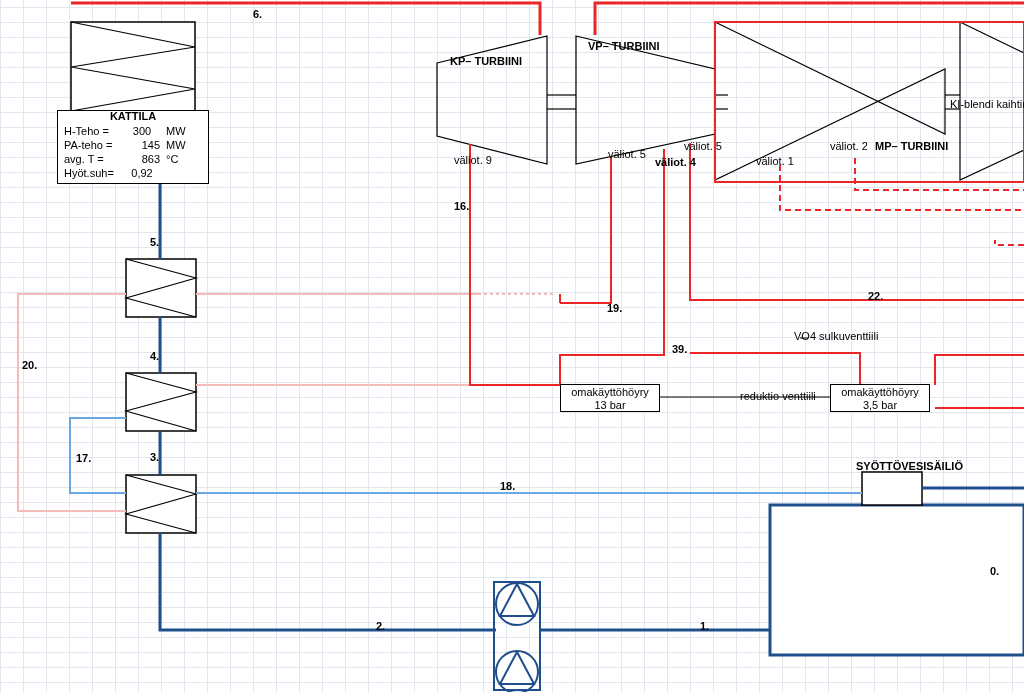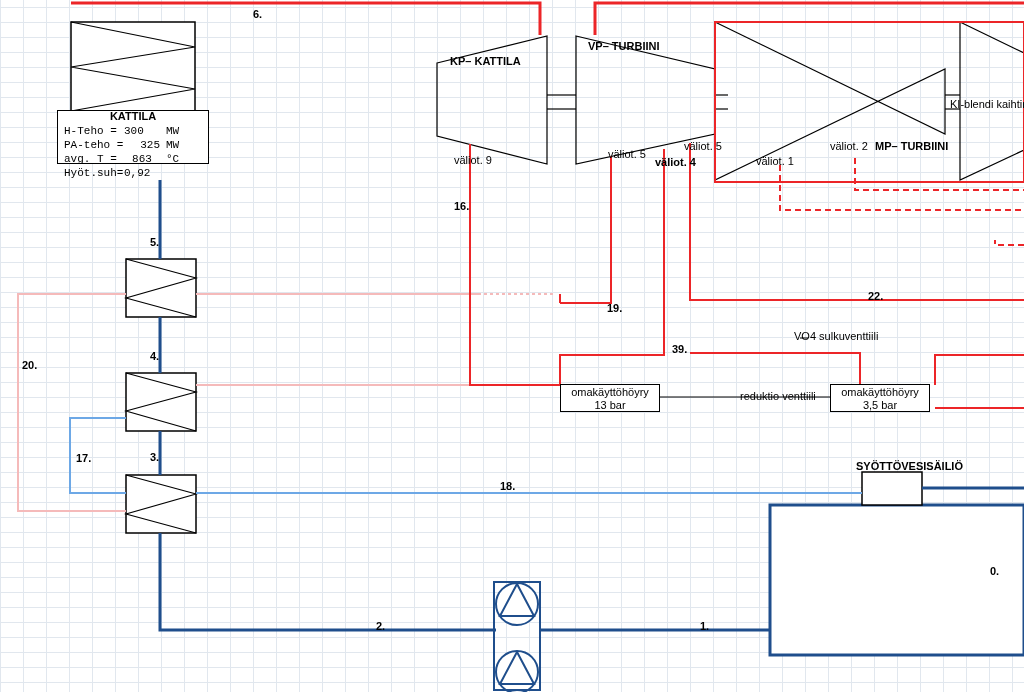--- a/index.html
+++ b/index.html
@@ -28,21 +28,21 @@
     border: 1px solid #000;
     background: #fff;
     box-sizing: border-box;
   }
   .label {
     position: absolute;
     white-space: nowrap;
   }
   .bold { font-weight: 700; }
   svg { position: absolute; left:0; top:0; }
-  .tight { line-height: 14px; font-family: Liberation Mono, monospace; }
+  .tight { line-height: 14px; }
 </style>
 </head>
 <body>
 
 <div class="grid"></div>
 
 <svg width="1024" height="692">
 
   <defs></defs>
 
@@ -133,47 +133,47 @@
 
   <path d="M1024,502 L1024,502" stroke="#ec2528"></path>
 
   <line x1="660" y1="397" x2="830" y2="397" stroke="#000" stroke-width="1"></line>
 
   <line x1="800" y1="338" x2="808" y2="338" stroke="#000" stroke-width="1"></line>
 
   <rect x="715" y="22" width="309" height="160" fill="none" stroke="#ec2528" stroke-width="2"></rect>
 </svg>
 
-<div class="box" style="left:57px; top:110px; width:152px; height:54px">
+<div class="box" style="left:57px; top:110px; width:152px; height:74px">
   <div class="label bold" style="left:50%; top:-1px; transform:translateX(-50%)">KATTILA</div>
   <div style="position:absolute; left:6px; top:13px; right:6px" class="tight">
     <div style="display:flex">
         <span style="width:60px">H-Teho =</span>
-        <span style="width:36px; text-align:left">300</span>
+        <span style="width:36px; text-align:center">300</span>
         <span style="margin-left:6px">MW</span>
       </div>
     <div style="display:flex">
         <span style="width:60px">PA-teho =</span>
-        <span style="width:36px; text-align:right">325</span>
+        <span style="width:36px; text-align:right">145</span>
         <span style="margin-left:6px">MW</span>
       </div>
     <div style="display:flex">
         <span style="width:60px">avg. T =</span>
-        <span style="width:36px; text-align:center">863</span>
+        <span style="width:36px; text-align:right">863</span>
         <span style="margin-left:6px">°C</span>
       </div>
     <div style="display:flex">
         <span style="width:60px">Hyöt.suh=</span>
-        <span style="width:36px; text-align:left">0,92</span>
+        <span style="width:36px; text-align:center">0,92</span>
         <span style="margin-left:6px"></span>
       </div>
   </div>
 </div>
 
-<div class="label bold" style="left:450px; top:55px">KP– KATTILA</div>
+<div class="label bold" style="left:450px; top:55px">KP– TURBIINI</div>
 <div class="label bold" style="left:588px; top:40px">VP– TURBIINI</div>
 <div class="label bold" style="left:875px; top:140px">MP– TURBIINI</div>
 <div class="label" style="left:950px; top:98px">KI-blendi kaihtir</div>
 
 <div class="label" style="left:454px; top:154px">väliot. 9</div>
 <div class="label" style="left:608px; top:148px">väliot. 5</div>
 <div class="label bold" style="left:655px; top:156px">väliot. 4</div>
 <div class="label" style="left:684px; top:140px">väliot. 5</div>
 <div class="label" style="left:830px; top:140px">väliot. 2</div>
 <div class="label" style="left:756px; top:155px">väliot. 1</div>

